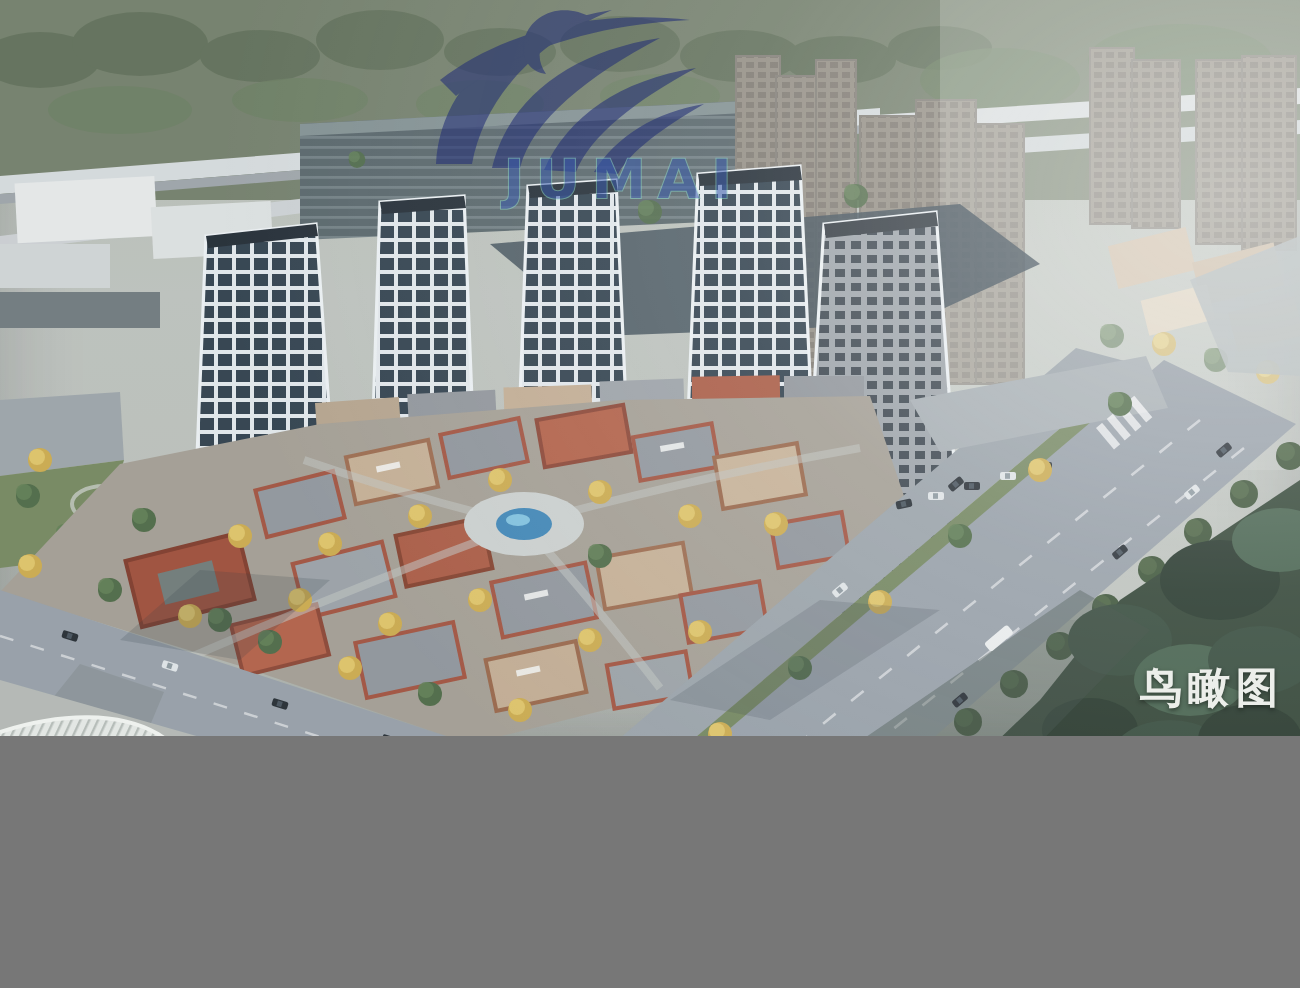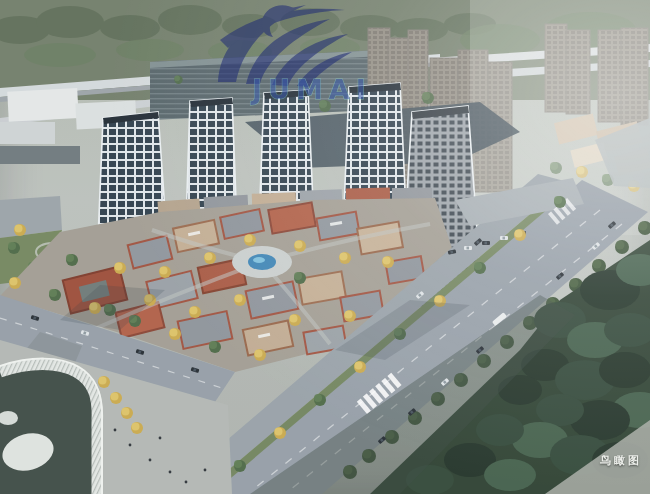--- a/index.html
+++ b/index.html
@@ -1,39 +1,39 @@
 <!DOCTYPE html>
 <html style="--wm-blue: #232f76; --wm-text: #3a5cad; --wm-text-stroke: #8ad2c6; --caption-color: #eceeea; --pool-blue: #3f85b5; --brick-red: #a85a44; --forest-green: #2f4233; --tree-yellow: #d2b456; --road-gray: #959ea7; --glass-dark: #30404d; --mullion-white: #e2e7ea;"><head>
 <meta charset="utf-8">
 <style>
   html,body{margin:0;padding:0;background:#777;}
   .scene{
-    position:relative;width:650px;height:494px;overflow:hidden;
+    position:relative;width:650px;height:368px;overflow:hidden;
     font-family:"Liberation Sans",sans-serif;
     background:linear-gradient(180deg,#a7b0a4 0%,#b3b9b4 40%,#adb2ad 100%);
     box-shadow:inset 0 0 40px rgba(30,35,40,.25);
   }
   .scene svg{position:absolute;inset:0;display:block;}
   .wm-text{
     fill:var(--wm-text,#3a5cad);
     stroke:var(--wm-text-stroke,#8ad2c6);
     stroke-width:1px;
     paint-order:stroke;
     opacity:.55;
     font-family:"DejaVu Sans","Liberation Sans",sans-serif;
     font-weight:bold;font-size:27px;letter-spacing:6px;
   }
   .wm-bird{fill:var(--wm-blue,#232f76);opacity:.58;}
   .pool{fill:var(--pool-blue,#3f85b5);}
   .forest-base{fill:var(--forest-green,#2f4233);}
   .road-base{fill:var(--road-gray,#959ea7);}
   .caption{
-    position:absolute;right:8px;bottom:26px;
+    position:absolute;right:8px;bottom:10px;
     color:var(--caption-color,#eceeea);
-    font-size:11px;font-weight:bold;letter-spacing:3px;
+    font-size:21px;font-weight:bold;letter-spacing:3px;
     text-shadow:0 1px 2px rgba(20,25,20,.6);
     user-select:none;
   }
 </style>
 </head>
 <body>
 
 <div class="scene">
 <svg width="650" height="494" viewBox="0 0 650 494">
   <defs>

